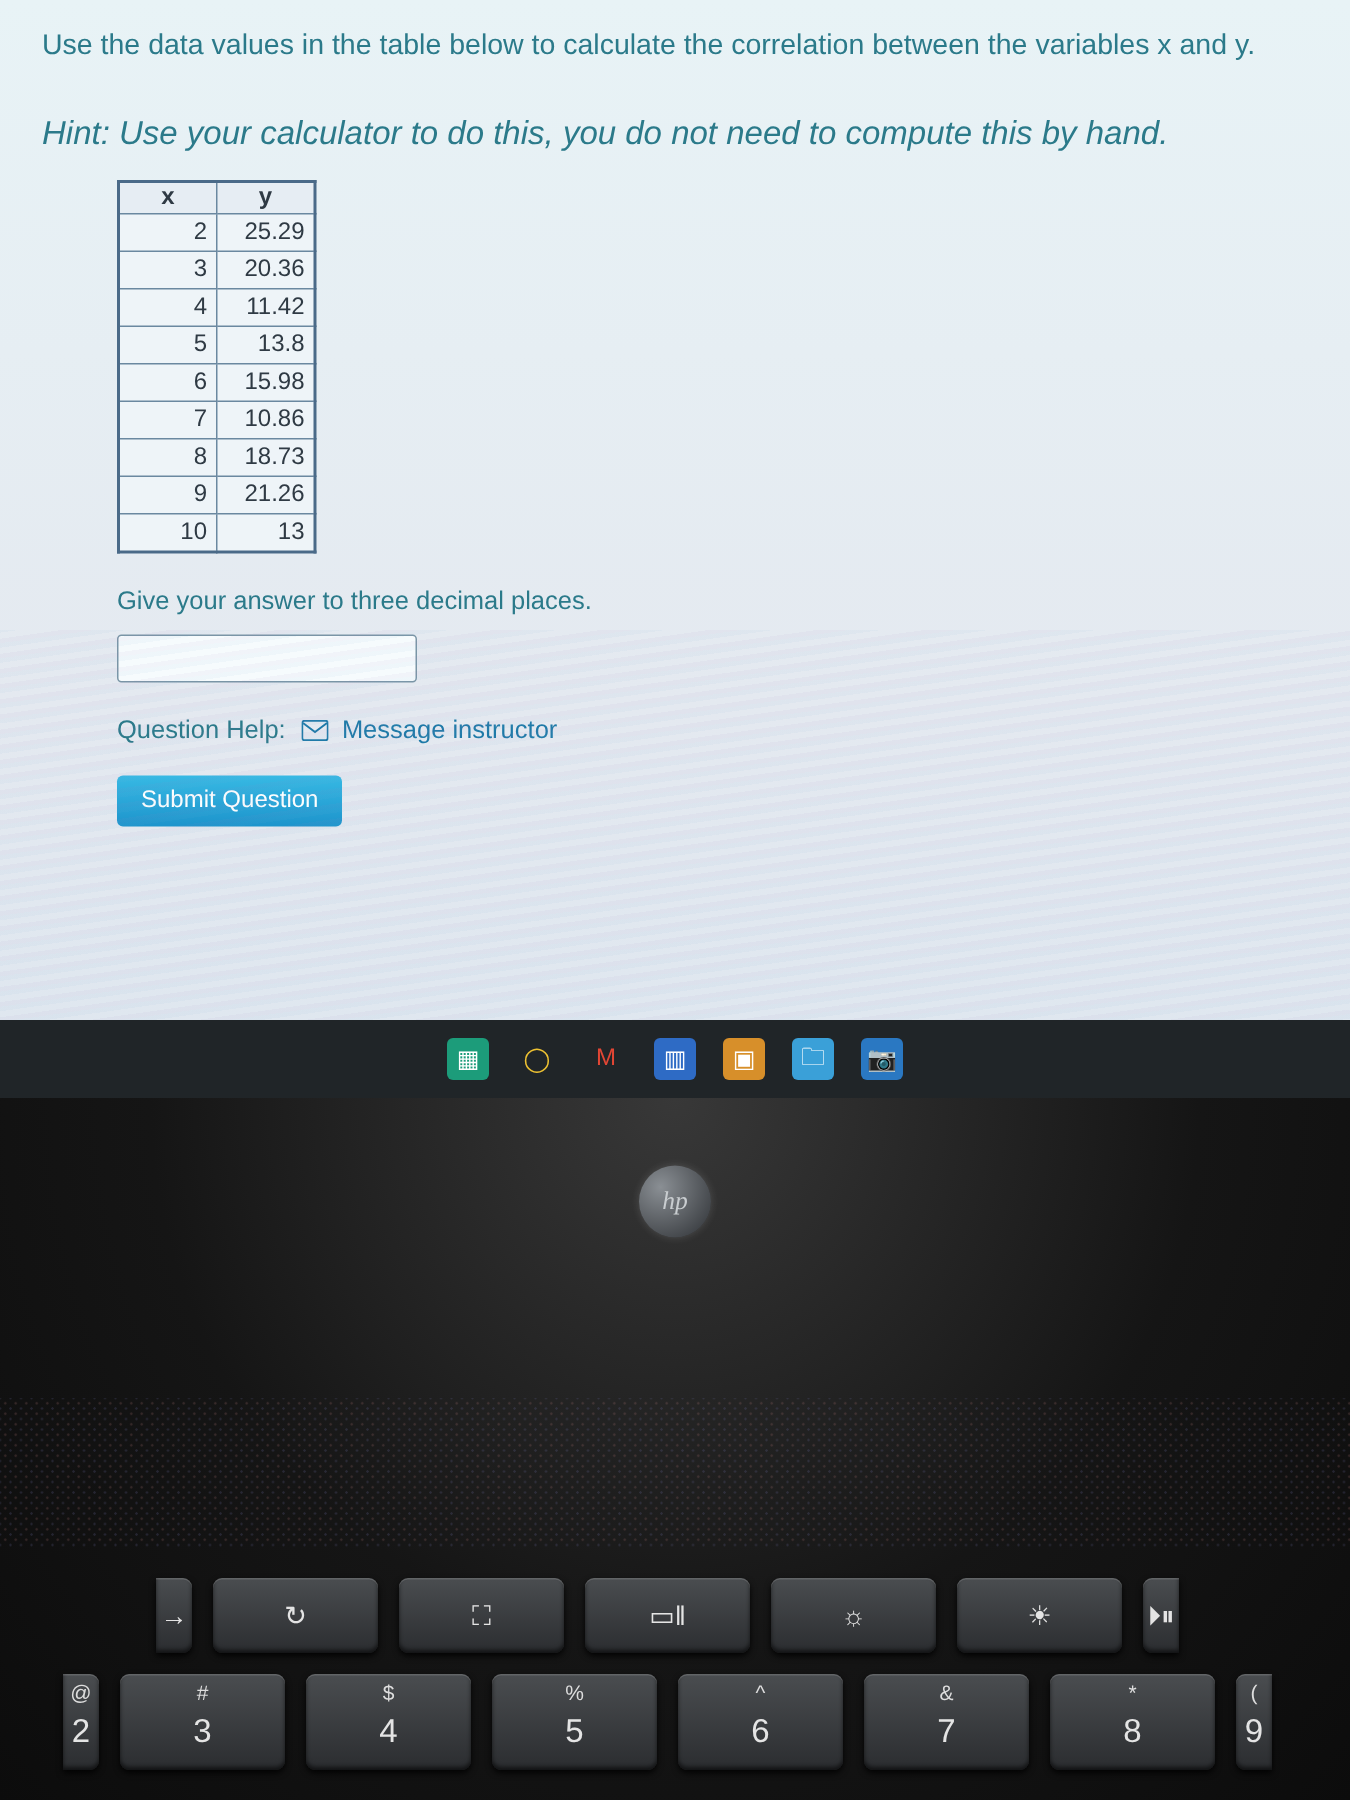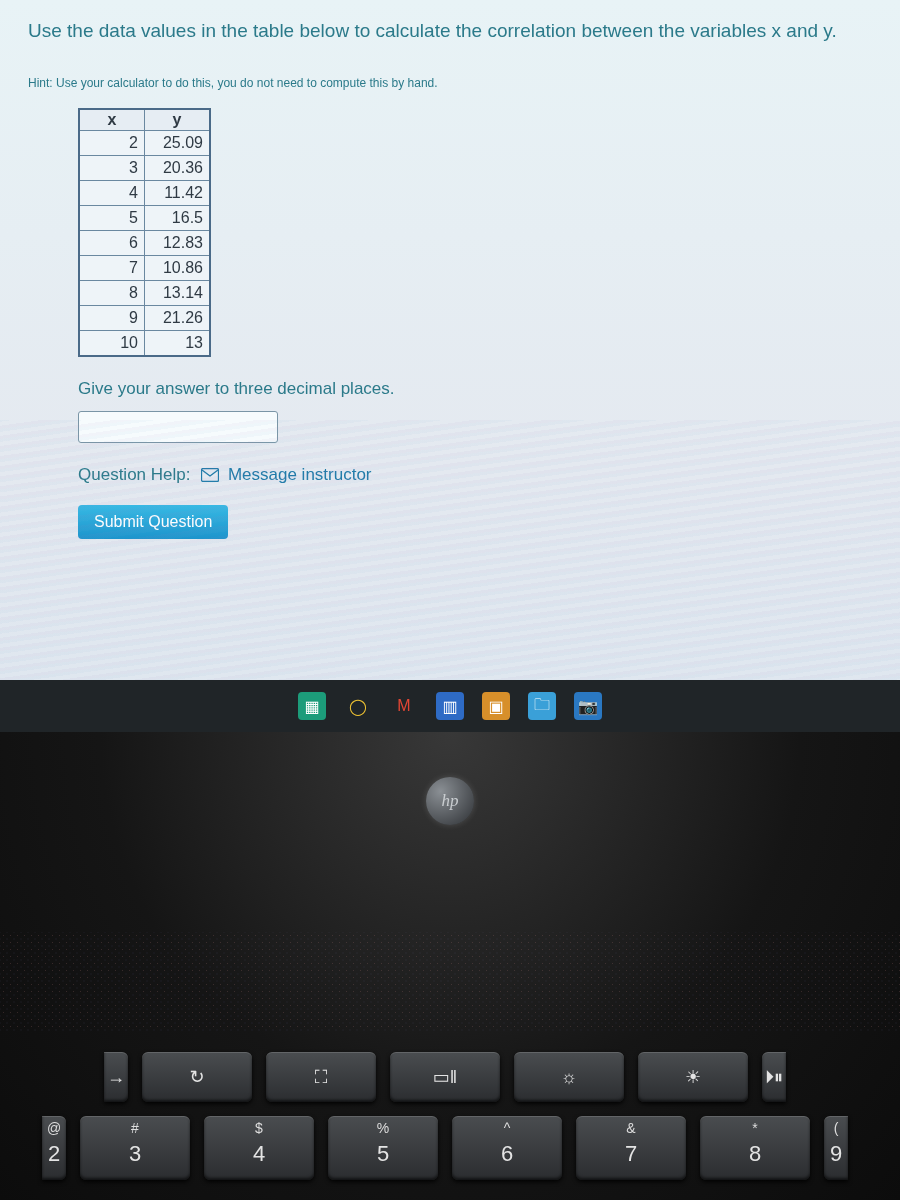--- a/index.html
+++ b/index.html
@@ -36,23 +36,24 @@
   }
   .prompt {
     color: #2b7a8a;
     font-size: 19px;
     line-height: 1.35;
     margin-bottom: 32px;
     font-weight: 500;
   }
   .hint {
     color: #2b7a8a;
-    font-size: 12px;
+    font-size: 22px;
     margin-bottom: 18px;
     font-weight: 500;
+    font-style: italic;
   }
   .data-area {
     margin-left: 50px;
   }
   table.data {
     border-collapse: collapse;
     border: 2px solid #4a6a88;
     background: #eef4f8;
     margin-bottom: 22px;
   }
@@ -247,45 +248,45 @@
     <table class="data">
       <thead>
         <tr>
           <th>x</th>
           <th>y</th>
         </tr>
       </thead>
       <tbody id="xy-body">
           <tr>
             <td>2</td>
-            <td>25.09</td>
+            <td>25.29</td>
           </tr>
           <tr>
             <td>3</td>
             <td>20.36</td>
           </tr>
           <tr>
             <td>4</td>
             <td>11.42</td>
           </tr>
           <tr>
             <td>5</td>
-            <td>16.5</td>
+            <td>13.8</td>
           </tr>
           <tr>
             <td>6</td>
-            <td>12.83</td>
+            <td>15.98</td>
           </tr>
           <tr>
             <td>7</td>
             <td>10.86</td>
           </tr>
           <tr>
             <td>8</td>
-            <td>13.14</td>
+            <td>18.73</td>
           </tr>
           <tr>
             <td>9</td>
             <td>21.26</td>
           </tr>
           <tr>
             <td>10</td>
             <td>13</td>
           </tr>
         </tbody>

